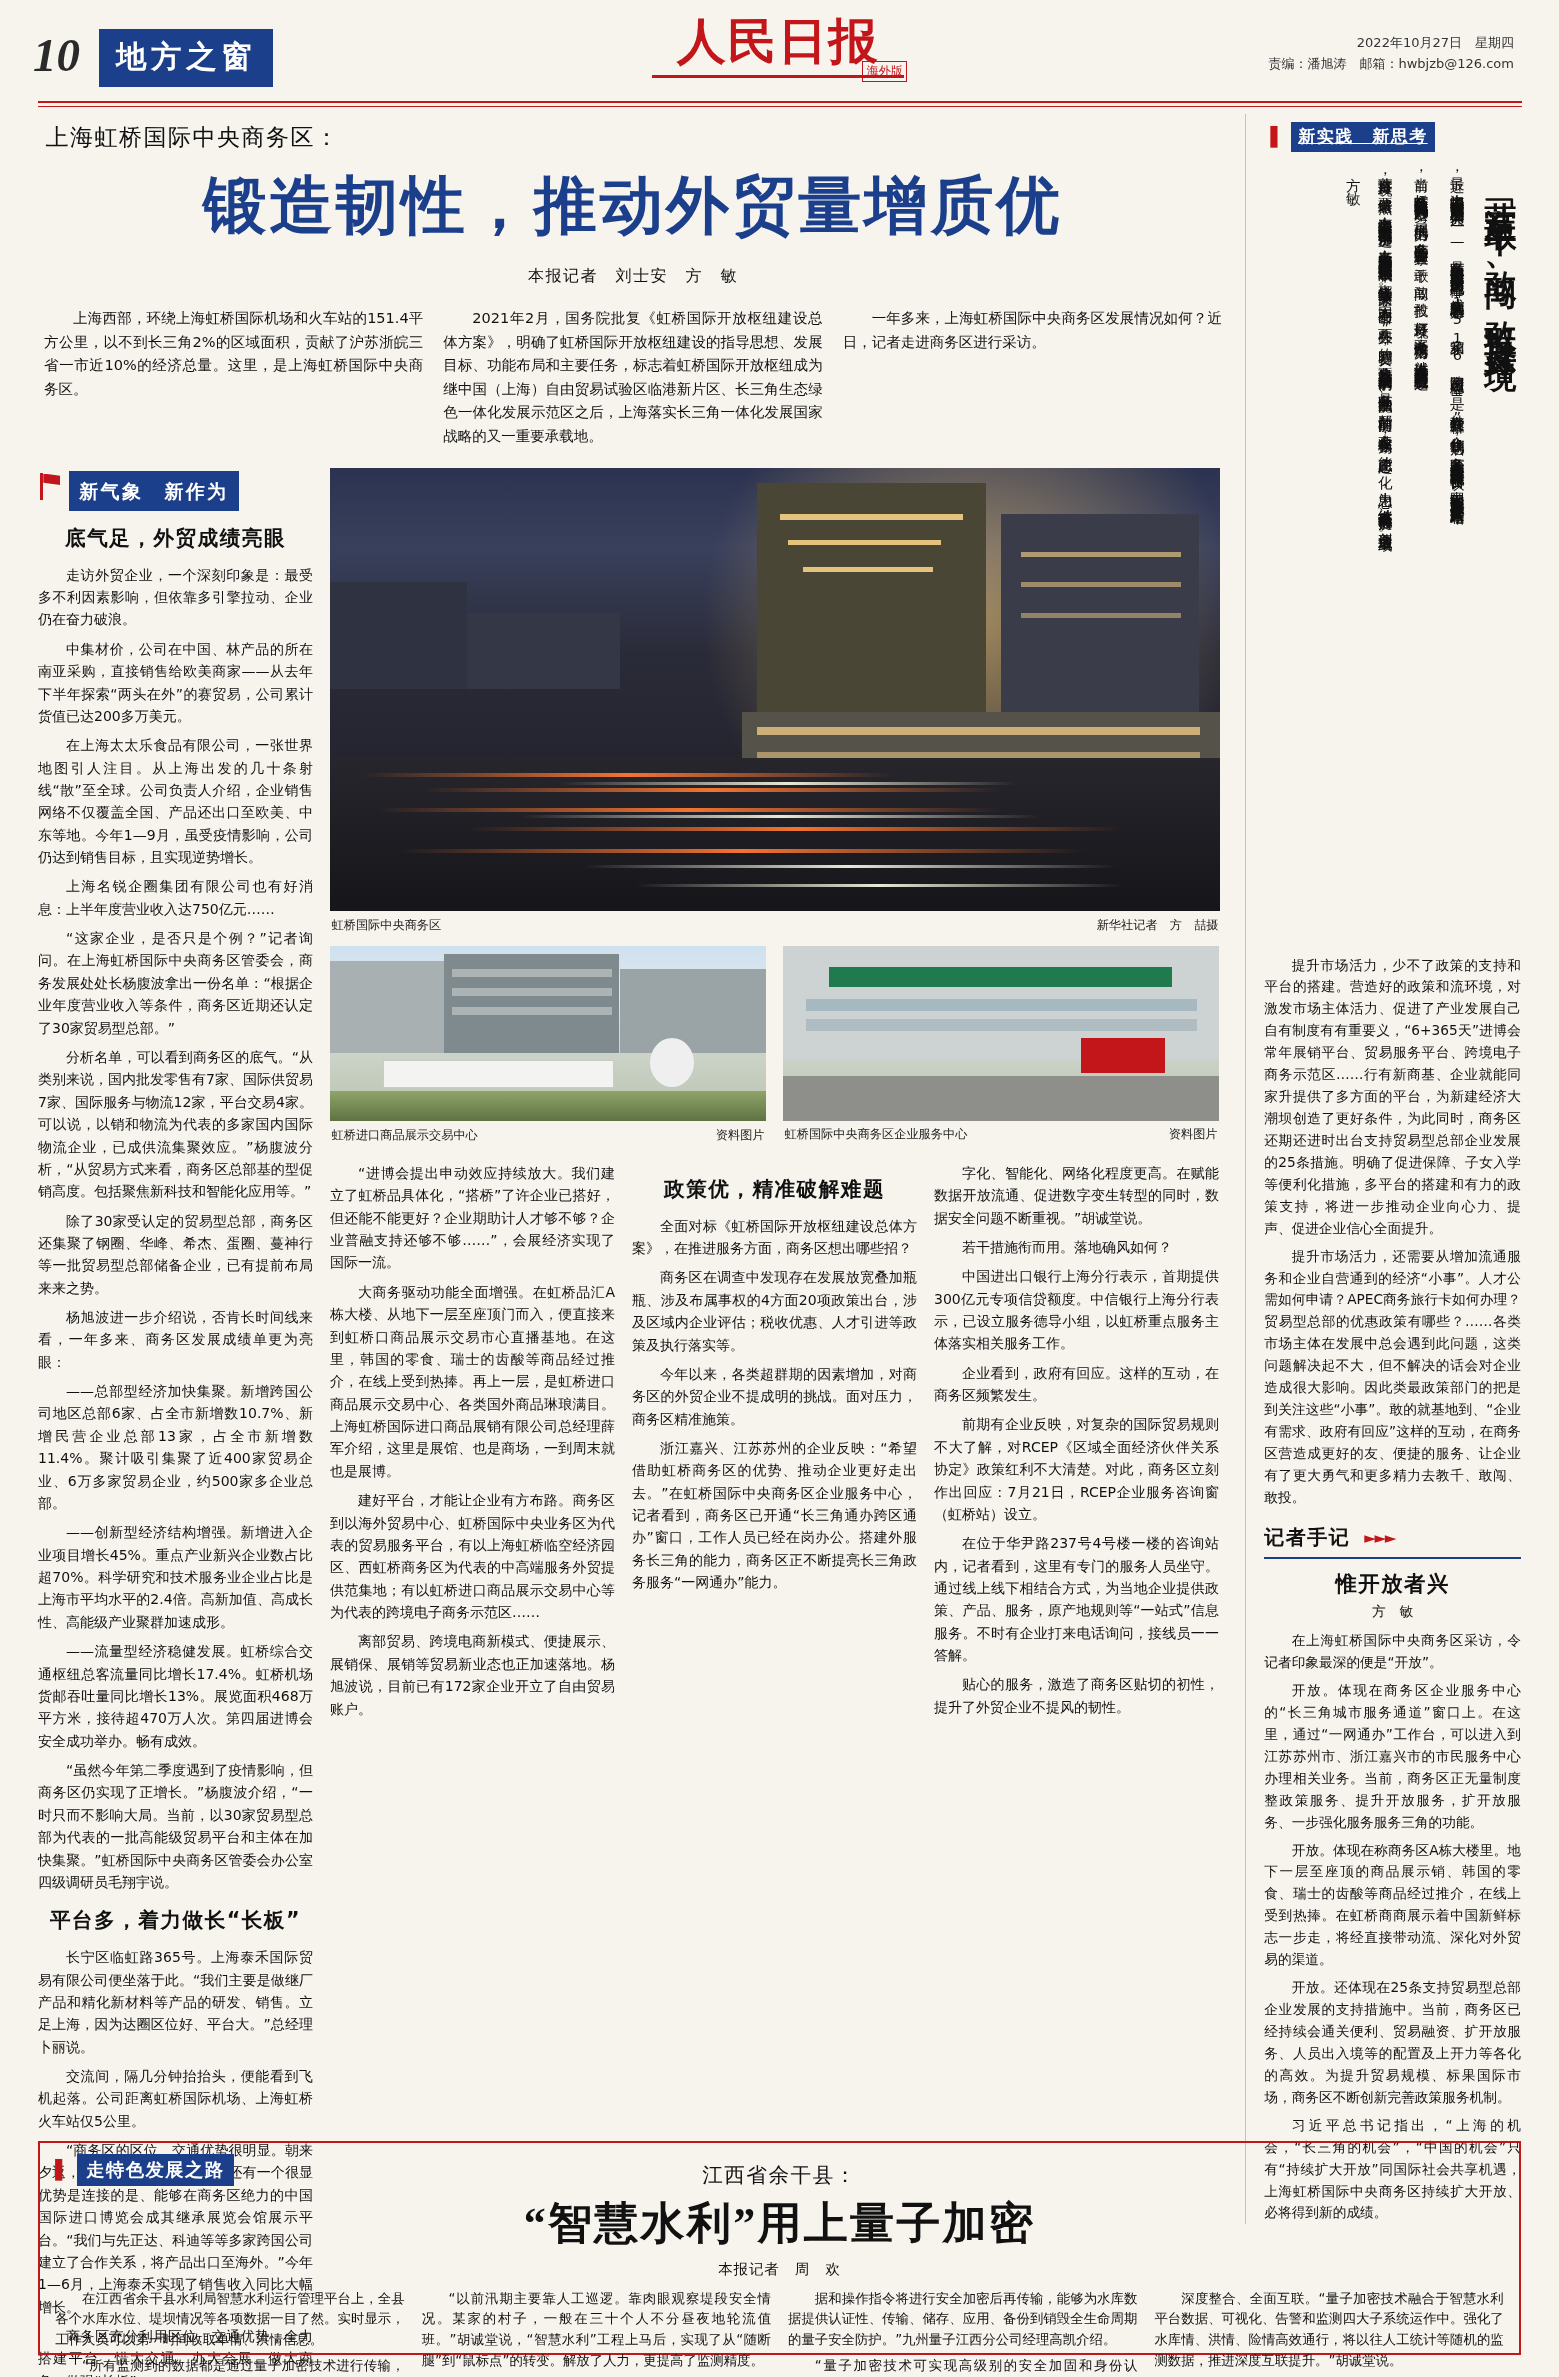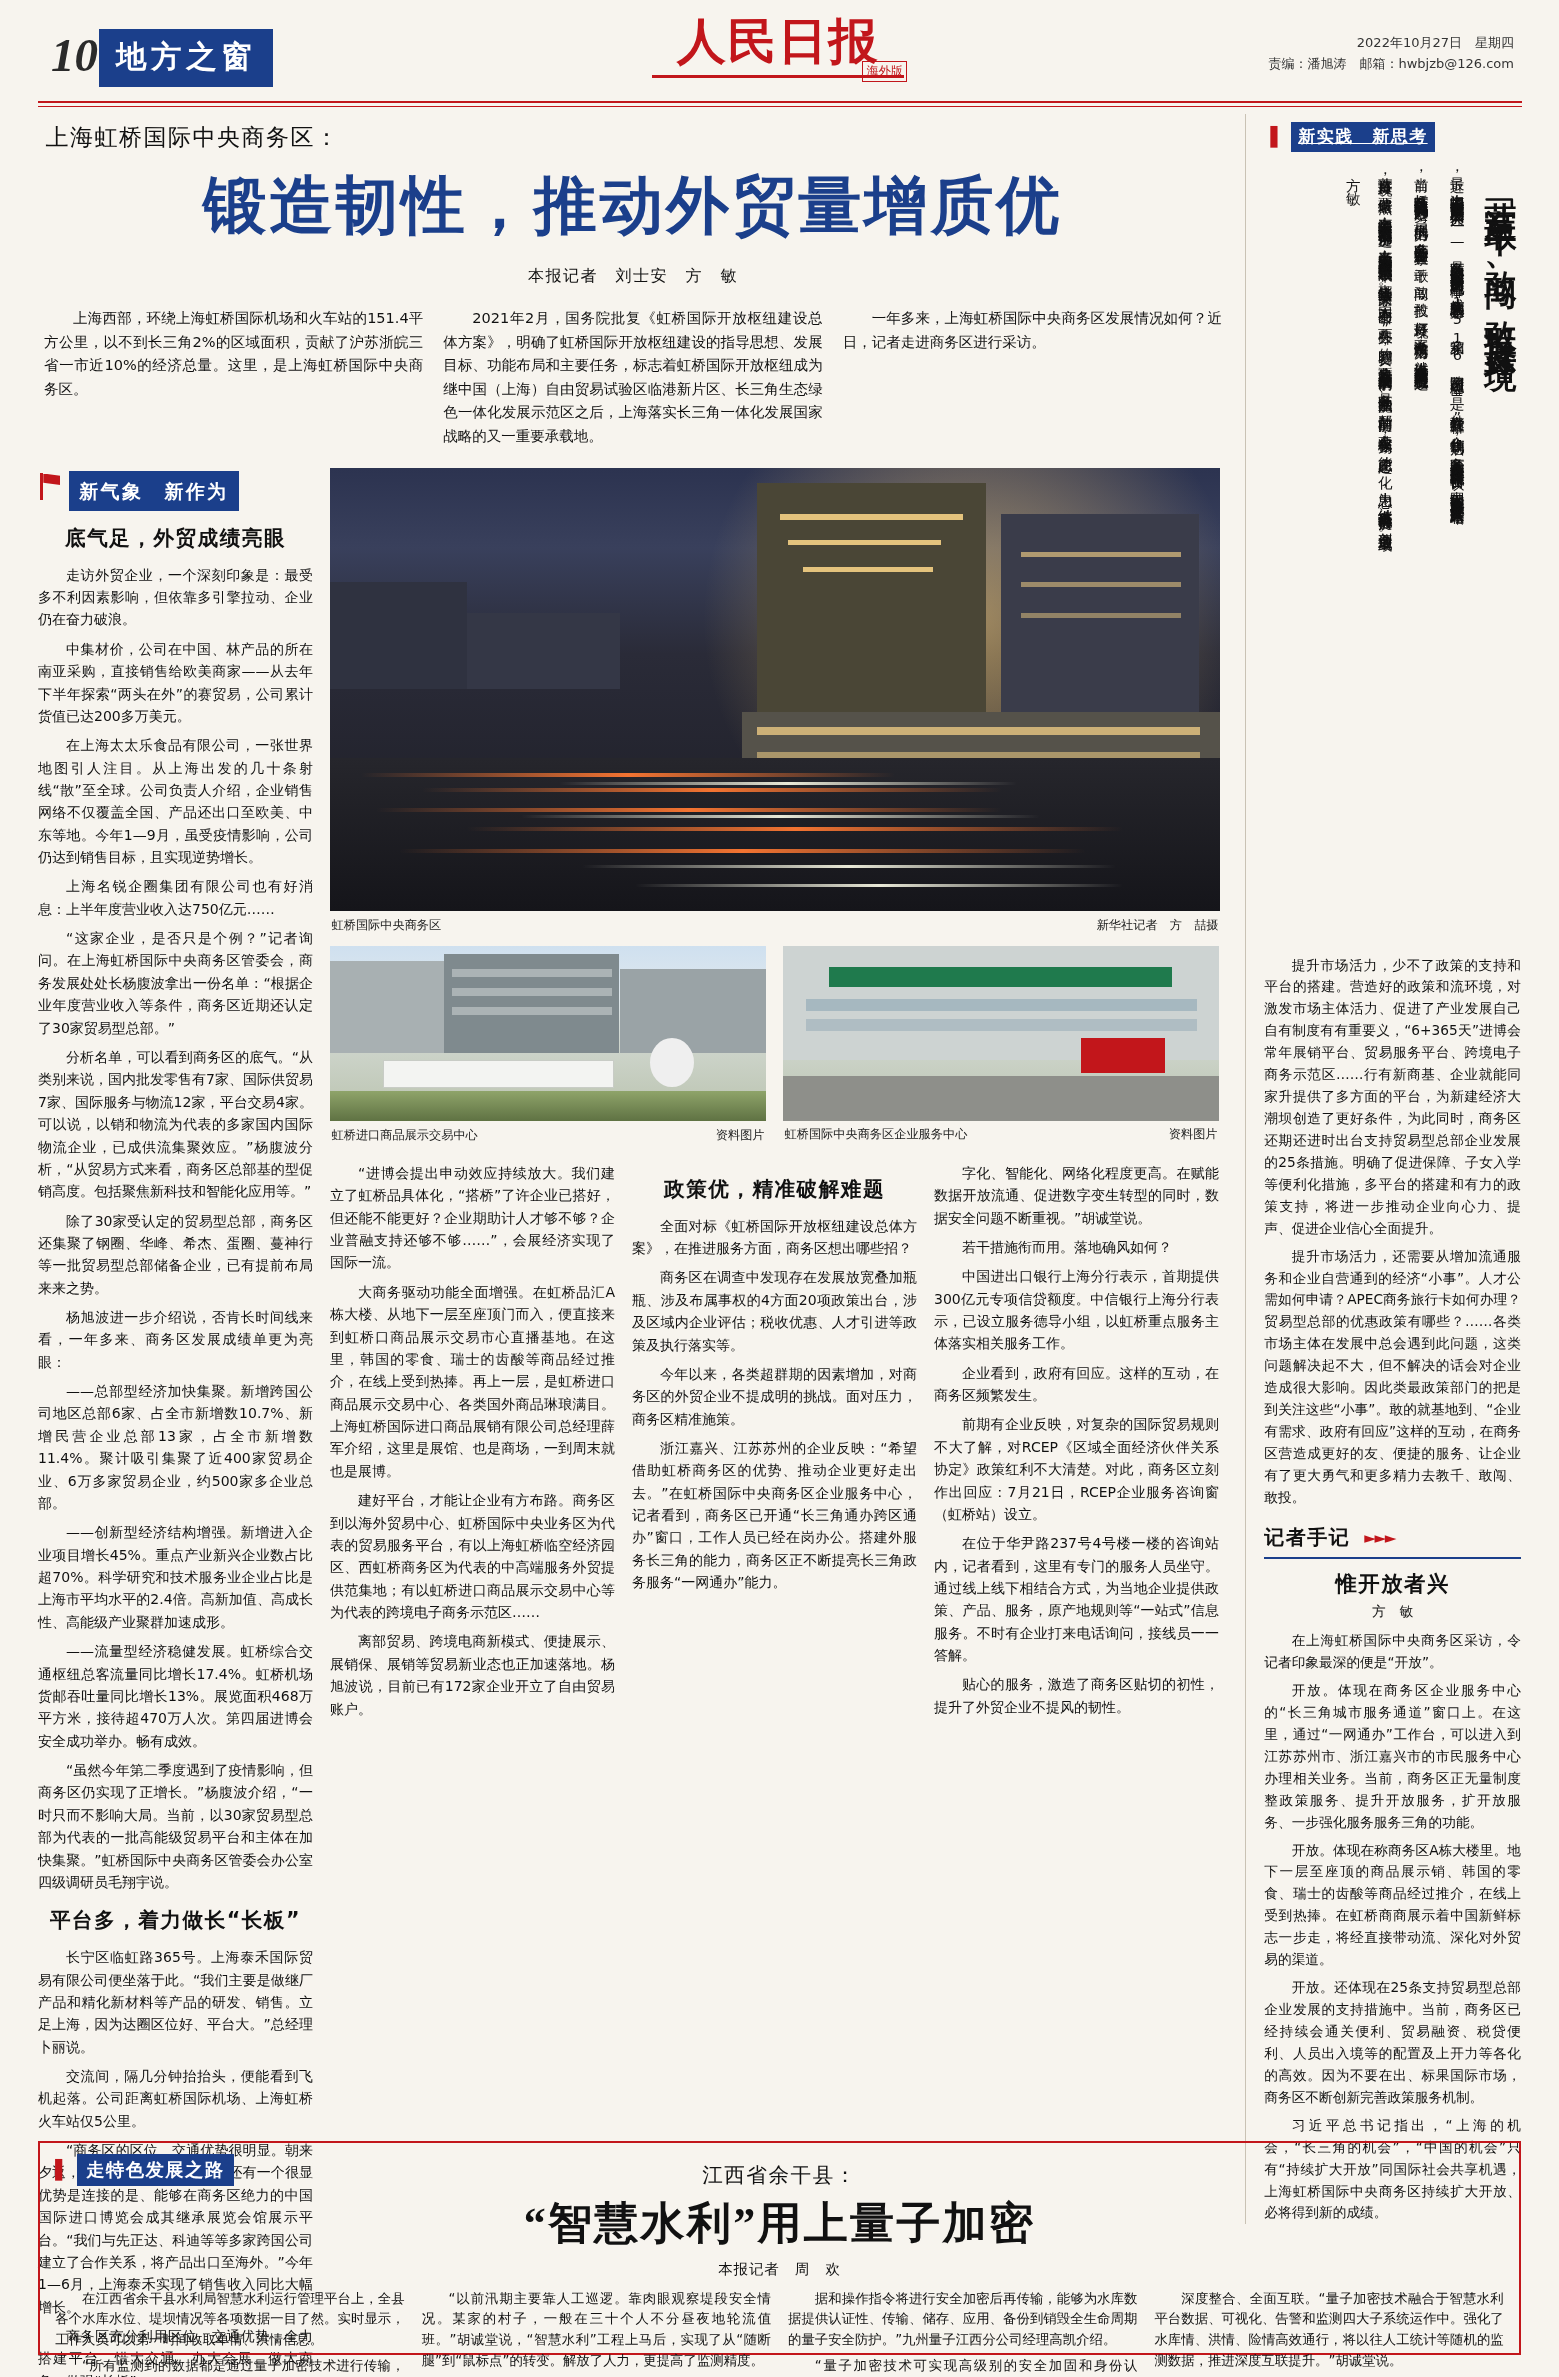--- a/index.html
+++ b/index.html
@@ -7,21 +7,21 @@
     width:1560px; height:2377px;
     background:#f6f3ec;
     font-family:"DejaVu Sans", sans-serif;
     color:#111;
   }
   .page { position:relative; width:1560px; height:2377px; background:#f7f4ee; }
 
   
   .masthead { position:relative; height:114px; }
   .page-num {
-    position:absolute; left:51px; top:27.5px;
+    position:absolute; left:33px; top:27.5px;
     font-family:"Liberation Serif", serif; font-style:italic; font-weight:bold;
     font-size:47px; color:#2a2a2a;
   }
   .section-badge {
     position:absolute; left:99px; top:29px;
     background:#1b3f8b; color:#fff; font-size:30.5px; letter-spacing:4.6px;
     padding:7.6px 17px 9.2px 17px; font-family:"DejaVu Sans", sans-serif; font-weight:bold;
   }
   .paper-logo {
     position:absolute; left:652px; top:17px; width:252px; text-align:center;
@@ -369,21 +369,21 @@
               <span class="label">记者手记</span>
               <span class="arrows">►►►</span>
             </div>
             <div class="rail-rule"></div>
             <div class="rail-h2">惟开放者兴</div>
             <div class="rail-byline">方　敏</div>
             <div class="rail-body">
               <p>在上海虹桥国际中央商务区采访，令记者印象最深的便是“开放”。</p>
               <p>开放。体现在商务区企业服务中心的“长三角城市服务通道”窗口上。在这里，通过“一网通办”工作台，可以进入到江苏苏州市、浙江嘉兴市的市民服务中心办理相关业务。当前，商务区正无量制度整政策服务、提升开放服务，扩开放服务、一步强化服务服务三角的功能。</p>
               <p>开放。体现在称商务区A栋大楼里。地下一层至座顶的商品展示销、韩国的零食、瑞士的齿酸等商品经过推介，在线上受到热捧。在虹桥商商展示着中国新鲜标志一步走，将经直接带动流、深化对外贸易的渠道。</p>
-              <p>开放。还体现在25条支持贸易型总部企业发展的支持措施中。当前，商务区已经持续会通关便利、贸易融资、税贷便利、人员出入境等的配置及上开力等各化的高效。因为不要在出、标果国际市场，商务区不断创新完善政策服务机制。</p>
+              <p>开放。还体现在25条支持贸易型总部企业发展的支持措施中。当前，商务区已经持续会通关便利、贸易融资、扩开放服务、人员出入境等的配置及上开力等各化的高效。为提升贸易规模、标果国际市场，商务区不断创新完善政策服务机制。</p>
               <p>习近平总书记指出，“上海的机会，“长三角的机会”，“中国的机会”只有“持续扩大开放”同国际社会共享机遇，上海虹桥国际中央商务区持续扩大开放、必将得到新的成绩。</p>
             </div>
           </div>
 
         </div>
       </div>
 
     </div>
   </div>
 

